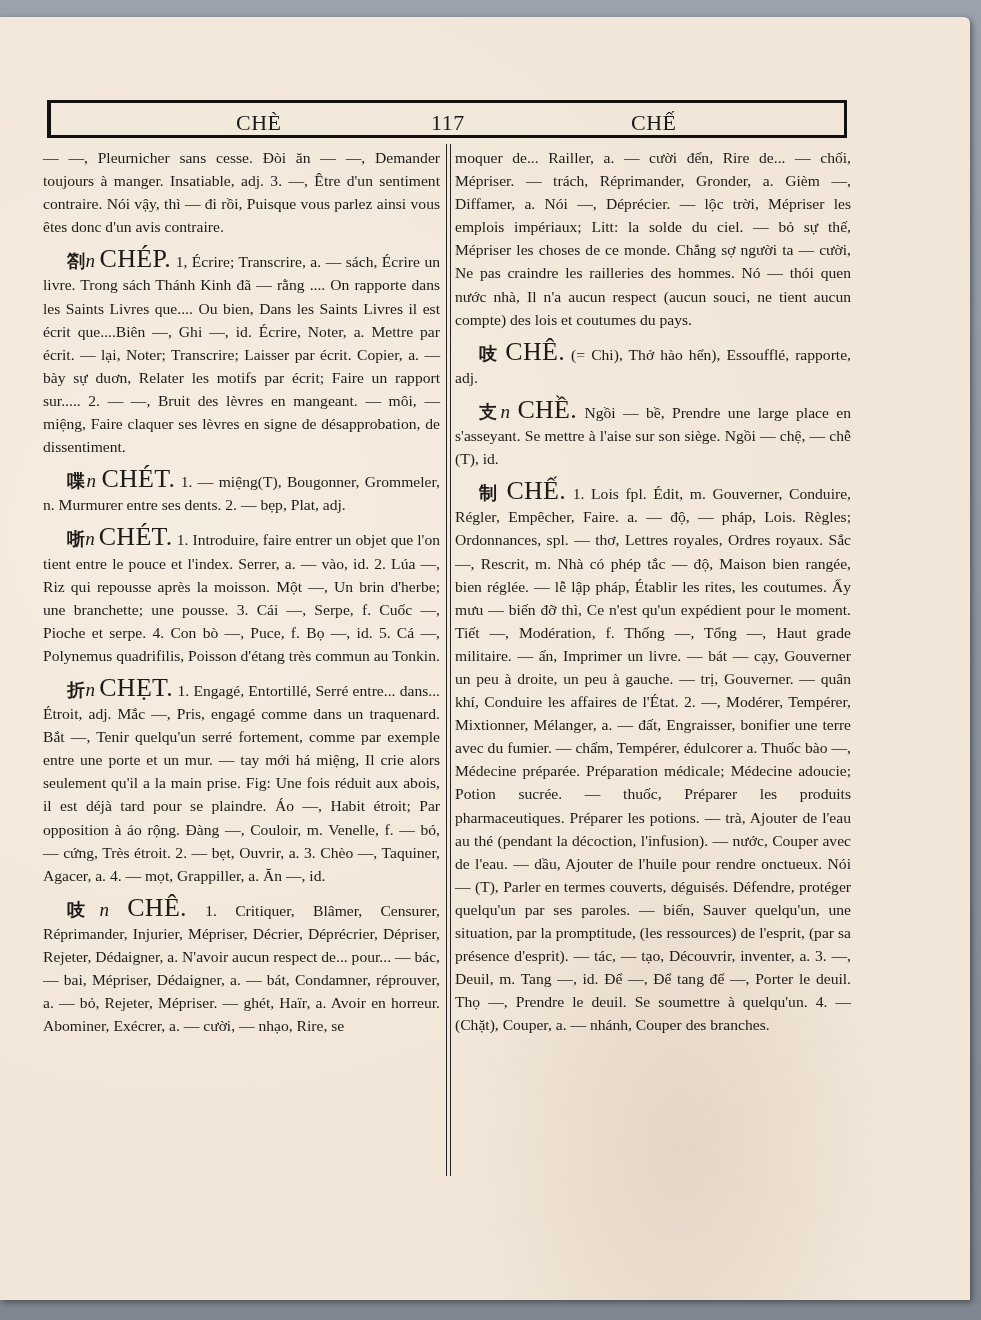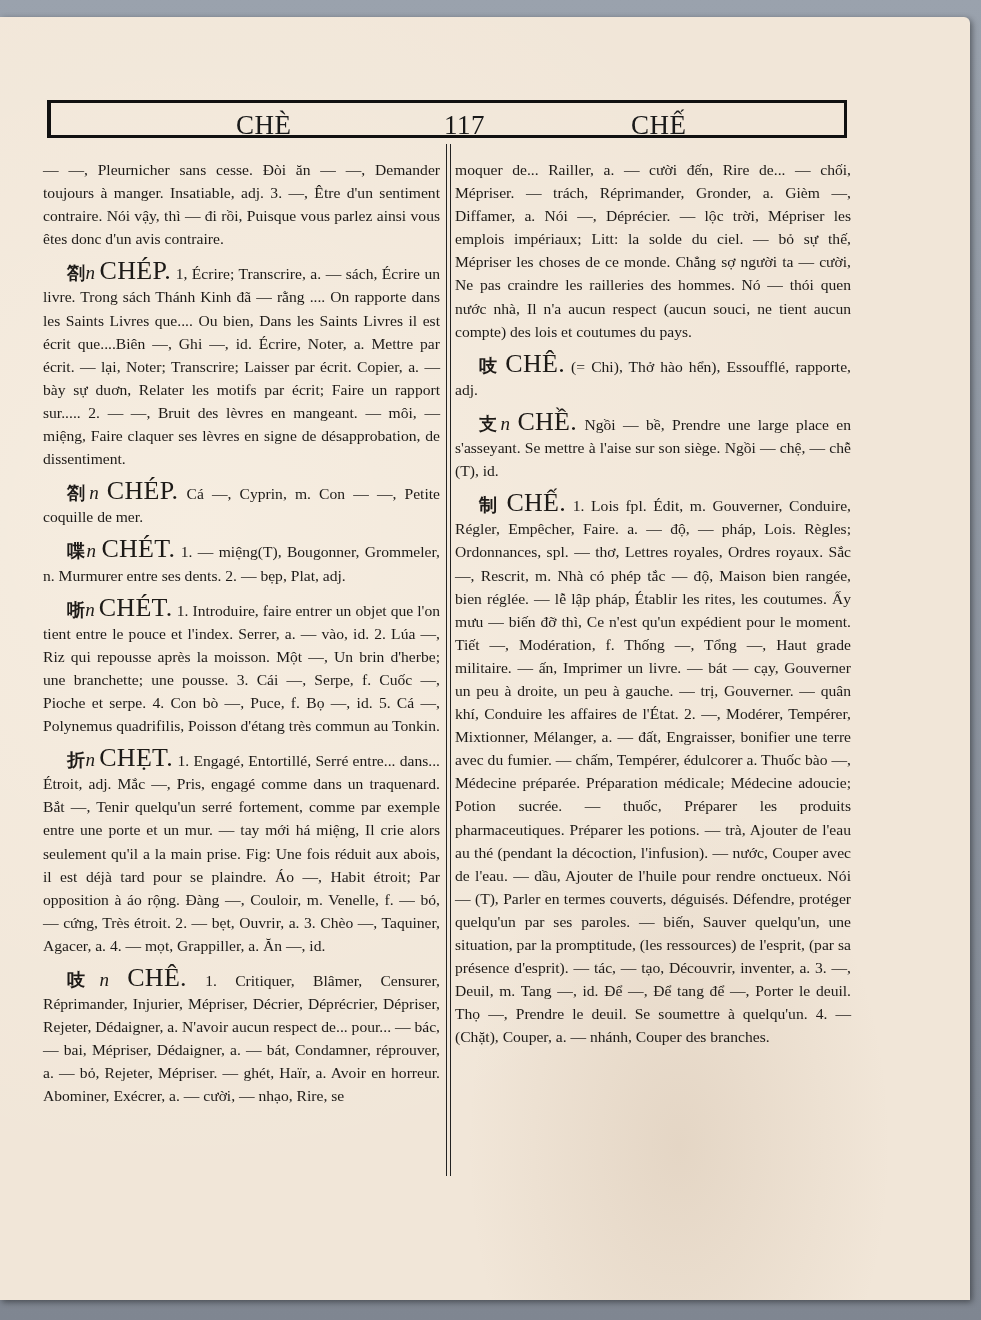--- a/index.html
+++ b/index.html
@@ -23,34 +23,34 @@
     box-shadow: 2px 2px 6px rgba(0,0,0,0.45);
   }
   .header {
     position:absolute; left:47px; top:100px; width:800px; height:38px;
     border-top:3px solid #111; border-bottom:3px solid #111;
     border-left:4px solid #111; border-right:3px solid #111;
     box-sizing:border-box;
   }
   .header span {
     position:absolute; top:7px;
-    font-family:"Liberation Serif", serif; font-size:27px; color:#1a1a1a;
+    font-family:"Liberation Serif", serif; font-size:22px; color:#1a1a1a;
     letter-spacing:0.5px;
     text-align:center;
   }
   .hl { left:185px; }
-  .hn { left:393px; }
+  .hn { left:380px; }
   .hr { left:580px; }
   .divider {
     position:absolute; left:446px; top:144px; width:5px; height:1032px;
     border-left:1.5px solid #222; border-right:1.5px solid #222;
     box-sizing:border-box;
   }
   .col {
-    position:absolute; top:158px; width:397px;
+    position:absolute; top:146px; width:397px;
     font-family:"Liberation Serif", serif; font-size:15.6px; line-height:23.1px;
     color:#1d1a17; text-align:justify;
   }
   .col.left { left:43px; }
   .col.right { left:455px; width:396px; }
   .entry { margin:0 0 9px 0; }
   .entry p { margin:0; text-indent:0; }
   .entry.head p { text-indent:24px; }
   .hz { font-family:"DejaVu Sans", sans-serif; font-size:18px; font-weight:bold; }
   .hw { font-size:26px; letter-spacing:0.3px; }
@@ -72,23 +72,20 @@
 <div class="divider"></div>
 
 <div class="col left">
   <div class="entry">
     <p>— —, Pleurnicher sans cesse. Đòi ăn — —, Demander toujours à manger. Insatiable, adj. 3. —, Être d'un sentiment contraire. Nói vậy, thì — đi rồi, Puisque vous parlez ainsi vous êtes donc d'un avis contraire.</p>
   </div>
   <div class="entry head">
     <p><span class="hz">劄</span><span class="n">n</span> <span class="hw">CHÉP.</span><span> 1, Écrire; Transcrire, a. — sách, Écrire un livre. Trong sách Thánh Kinh đã — rằng .... On rapporte dans les Saints Livres que.... Ou bien, Dans les Saints Livres il est écrit que....Biên —, Ghi —, id. Écrire, Noter, a. Mettre par écrit. — lại, Noter; Transcrire; Laisser par écrit. Copier, a. — bày sự duơn, Relater les motifs par écrit; Faire un rapport sur..... 2. — —, Bruit des lèvres en mangeant. — môi, — miệng, Faire claquer ses lèvres en signe de désapprobation, de dissentiment.</span></p>
   </div>
   <div class="entry head">
-    <p><span class="hz">劄</span><span class="n">n</span> <span class="hw">CHÉP.</span><span> Cá —, Cyprin, m. Con — —, Petite coquille de mer.</span></p>
-  </div>
-  <div class="entry head">
     <p><span class="hz">喋</span><span class="n">n</span> <span class="hw">CHÉT.</span><span> 1. — miệng(T), Bougonner, Grommeler, n. Murmurer entre ses dents. 2. — bẹp, Plat, adj.</span></p>
   </div>
   <div class="entry head">
     <p><span class="hz">哳</span><span class="n">n</span> <span class="hw">CHÉT.</span><span> 1. Introduire, faire entrer un objet que l'on tient entre le pouce et l'index. Serrer, a. — vào, id. 2. Lúa —, Riz qui repousse après la moisson. Một —, Un brin d'herbe; une branchette; une pousse. 3. Cái —, Serpe, f. Cuốc —, Pioche et serpe. 4. Con bò —, Puce, f. Bọ —, id. 5. Cá —, Polynemus quadrifilis, Poisson d'étang très commun au Tonkin.</span></p>
   </div>
   <div class="entry head">
     <p><span class="hz">折</span><span class="n">n</span> <span class="hw">CHẸT.</span><span> 1. Engagé, Entortillé, Serré entre... dans... Étroit, adj. Mắc —, Pris, engagé comme dans un traquenard. Bắt —, Tenir quelqu'un serré fortement, comme par exemple entre une porte et un mur. — tay mới há miệng, Il crie alors seulement qu'il a la main prise. Fig: Une fois réduit aux abois, il est déjà tard pour se plaindre. Áo —, Habit étroit; Par opposition à áo rộng. Đàng —, Couloir, m. Venelle, f. — bó, — cứng, Très étroit. 2. — bẹt, Ouvrir, a. 3. Chèo —, Taquiner, Agacer, a. 4. — mọt, Grappiller, a. Ăn —, id.</span></p>
   </div>
   <div class="entry head">
     <p><span class="hz">吱</span><span class="n">n</span> <span class="hw">CHÊ.</span><span> 1. Critiquer, Blâmer, Censurer, Réprimander, Injurier, Mépriser, Décrier, Déprécrier, Dépriser, Rejeter, Dédaigner, a. N'avoir aucun respect de... pour... — bác, — bai, Mépriser, Dédaigner, a. — bát, Condamner, réprouver, a. — bỏ, Rejeter, Mépriser. — ghét, Haïr, a. Avoir en horreur. Abominer, Exécrer, a. — cười, — nhạo, Rire, se</span></p>

